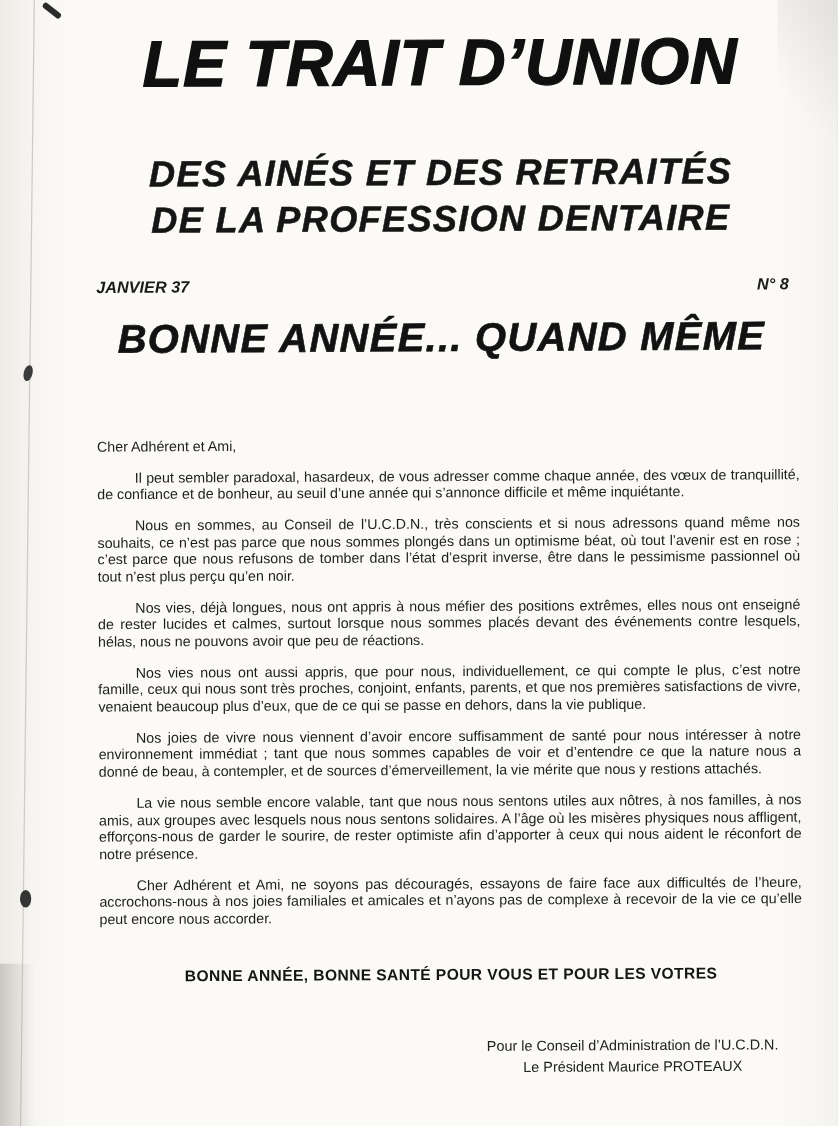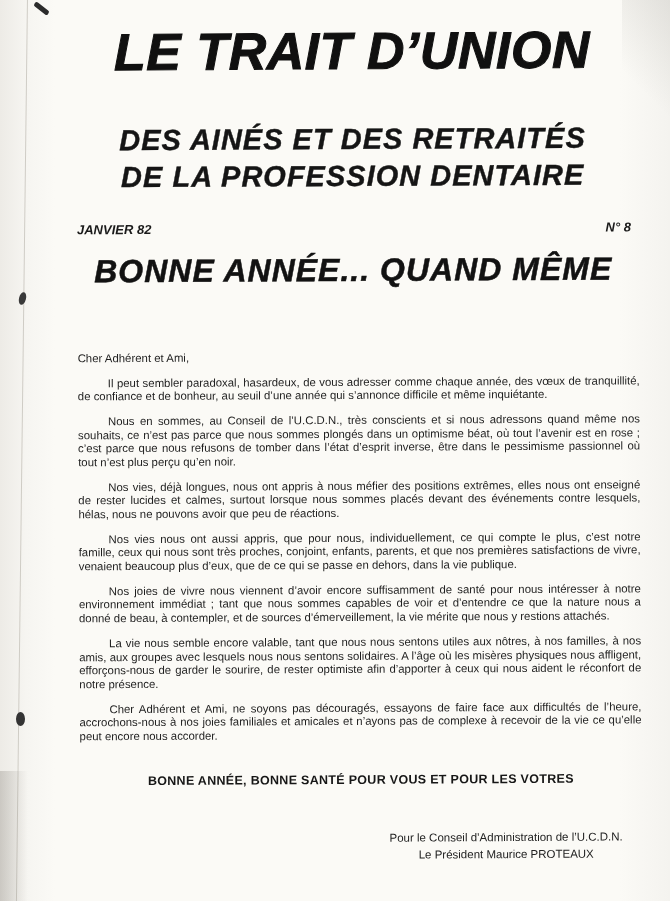--- a/index.html
+++ b/index.html
@@ -138,21 +138,21 @@
 
     <div class="header-block">
       <div class="masthead">LE TRAIT D’UNION</div>
       <div class="subtitle">
         <div>DES AINÉS ET DES RETRAITÉS</div>
         <div>DE LA PROFESSION DENTAIRE</div>
       </div>
     </div>
 
     <div class="meta-row">
-      <span>JANVIER 82</span>
+      <span>JANVIER 37</span>
       <span>N° 8</span>
     </div>
 
     <div class="headline">BONNE ANNÉE... QUAND MÊME</div>
 
     <div class="body-block">
       <p class="salutation">Cher Adhérent et Ami,</p>
       <p class="para">Il peut sembler paradoxal, hasardeux, de vous adresser comme chaque année, des vœux de tranquillité, de confiance et de bonheur, au seuil d’une année qui s’annonce difficile et même inquiétante.</p>
       <p class="para">Nous en sommes, au Conseil de l’U.C.D.N., très conscients et si nous adressons quand même nos souhaits, ce n’est pas parce que nous sommes plongés dans un optimisme béat, où tout l’avenir est en rose ; c’est parce que nous refusons de tomber dans l’état d’esprit inverse, être dans le pessimisme passionnel où tout n’est plus perçu qu’en noir.</p>
       <p class="para">Nos vies, déjà longues, nous ont appris à nous méfier des positions extrêmes, elles nous ont enseigné de rester lucides et calmes, surtout lorsque nous sommes placés devant des événements contre lesquels, hélas, nous ne pouvons avoir que peu de réactions.</p>

